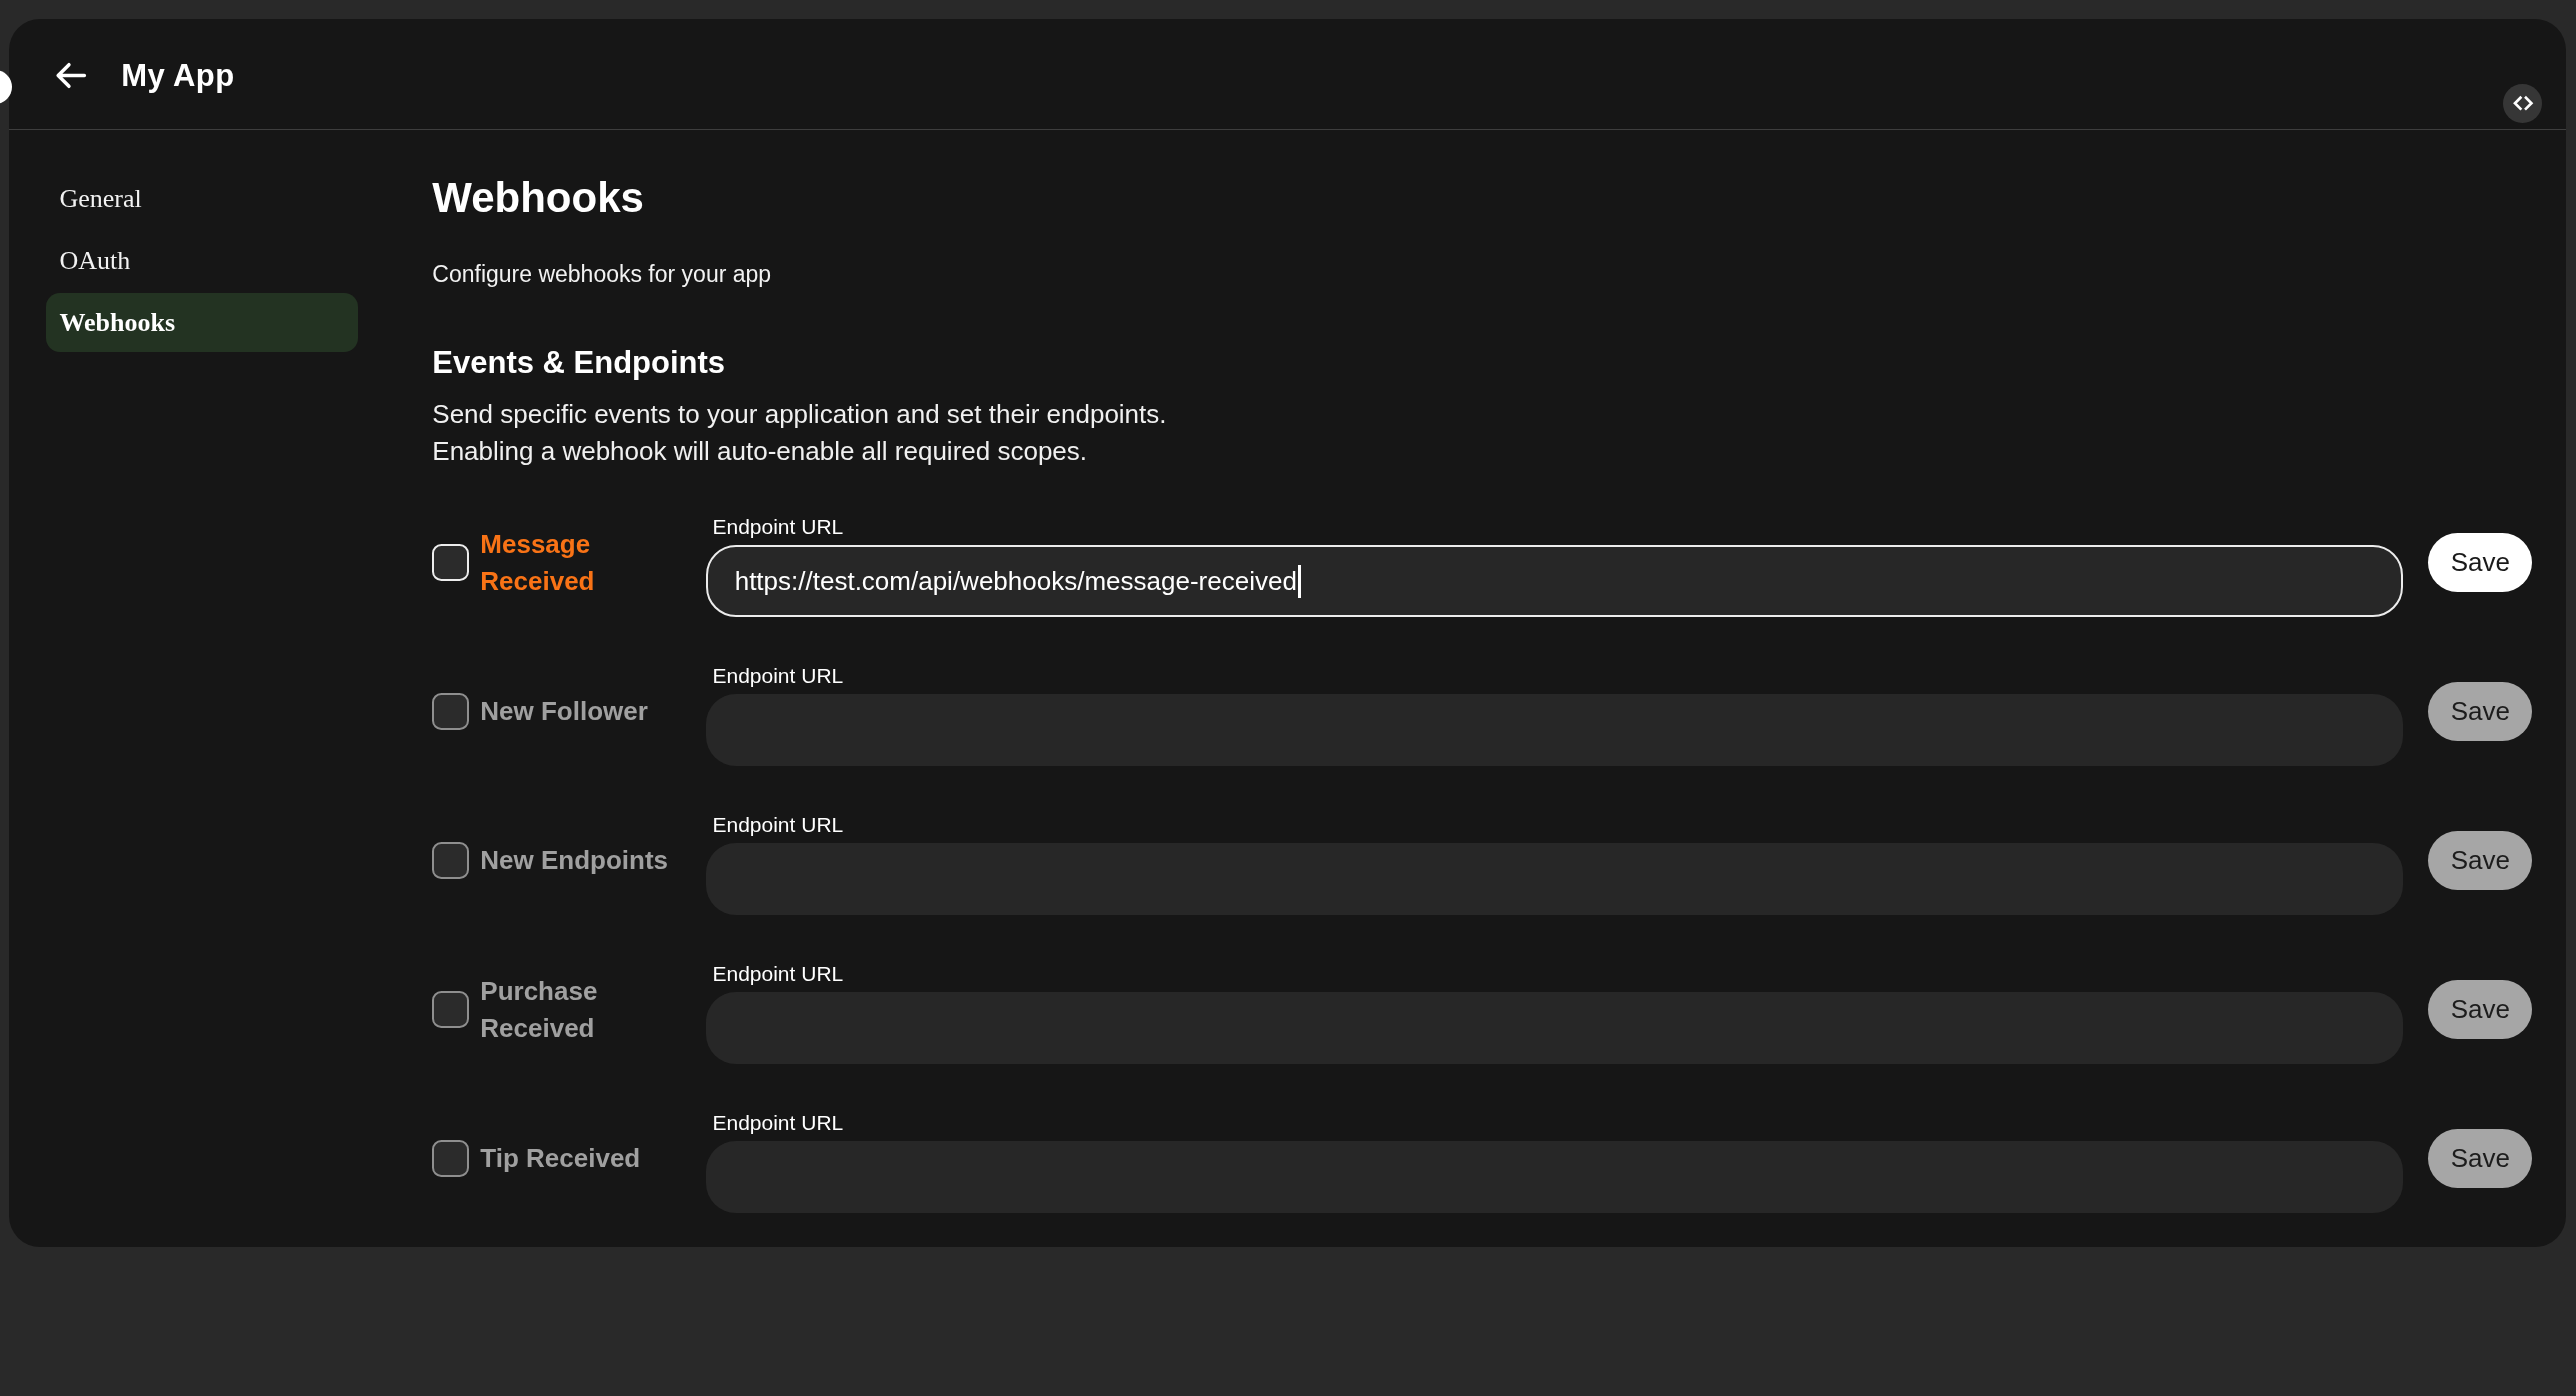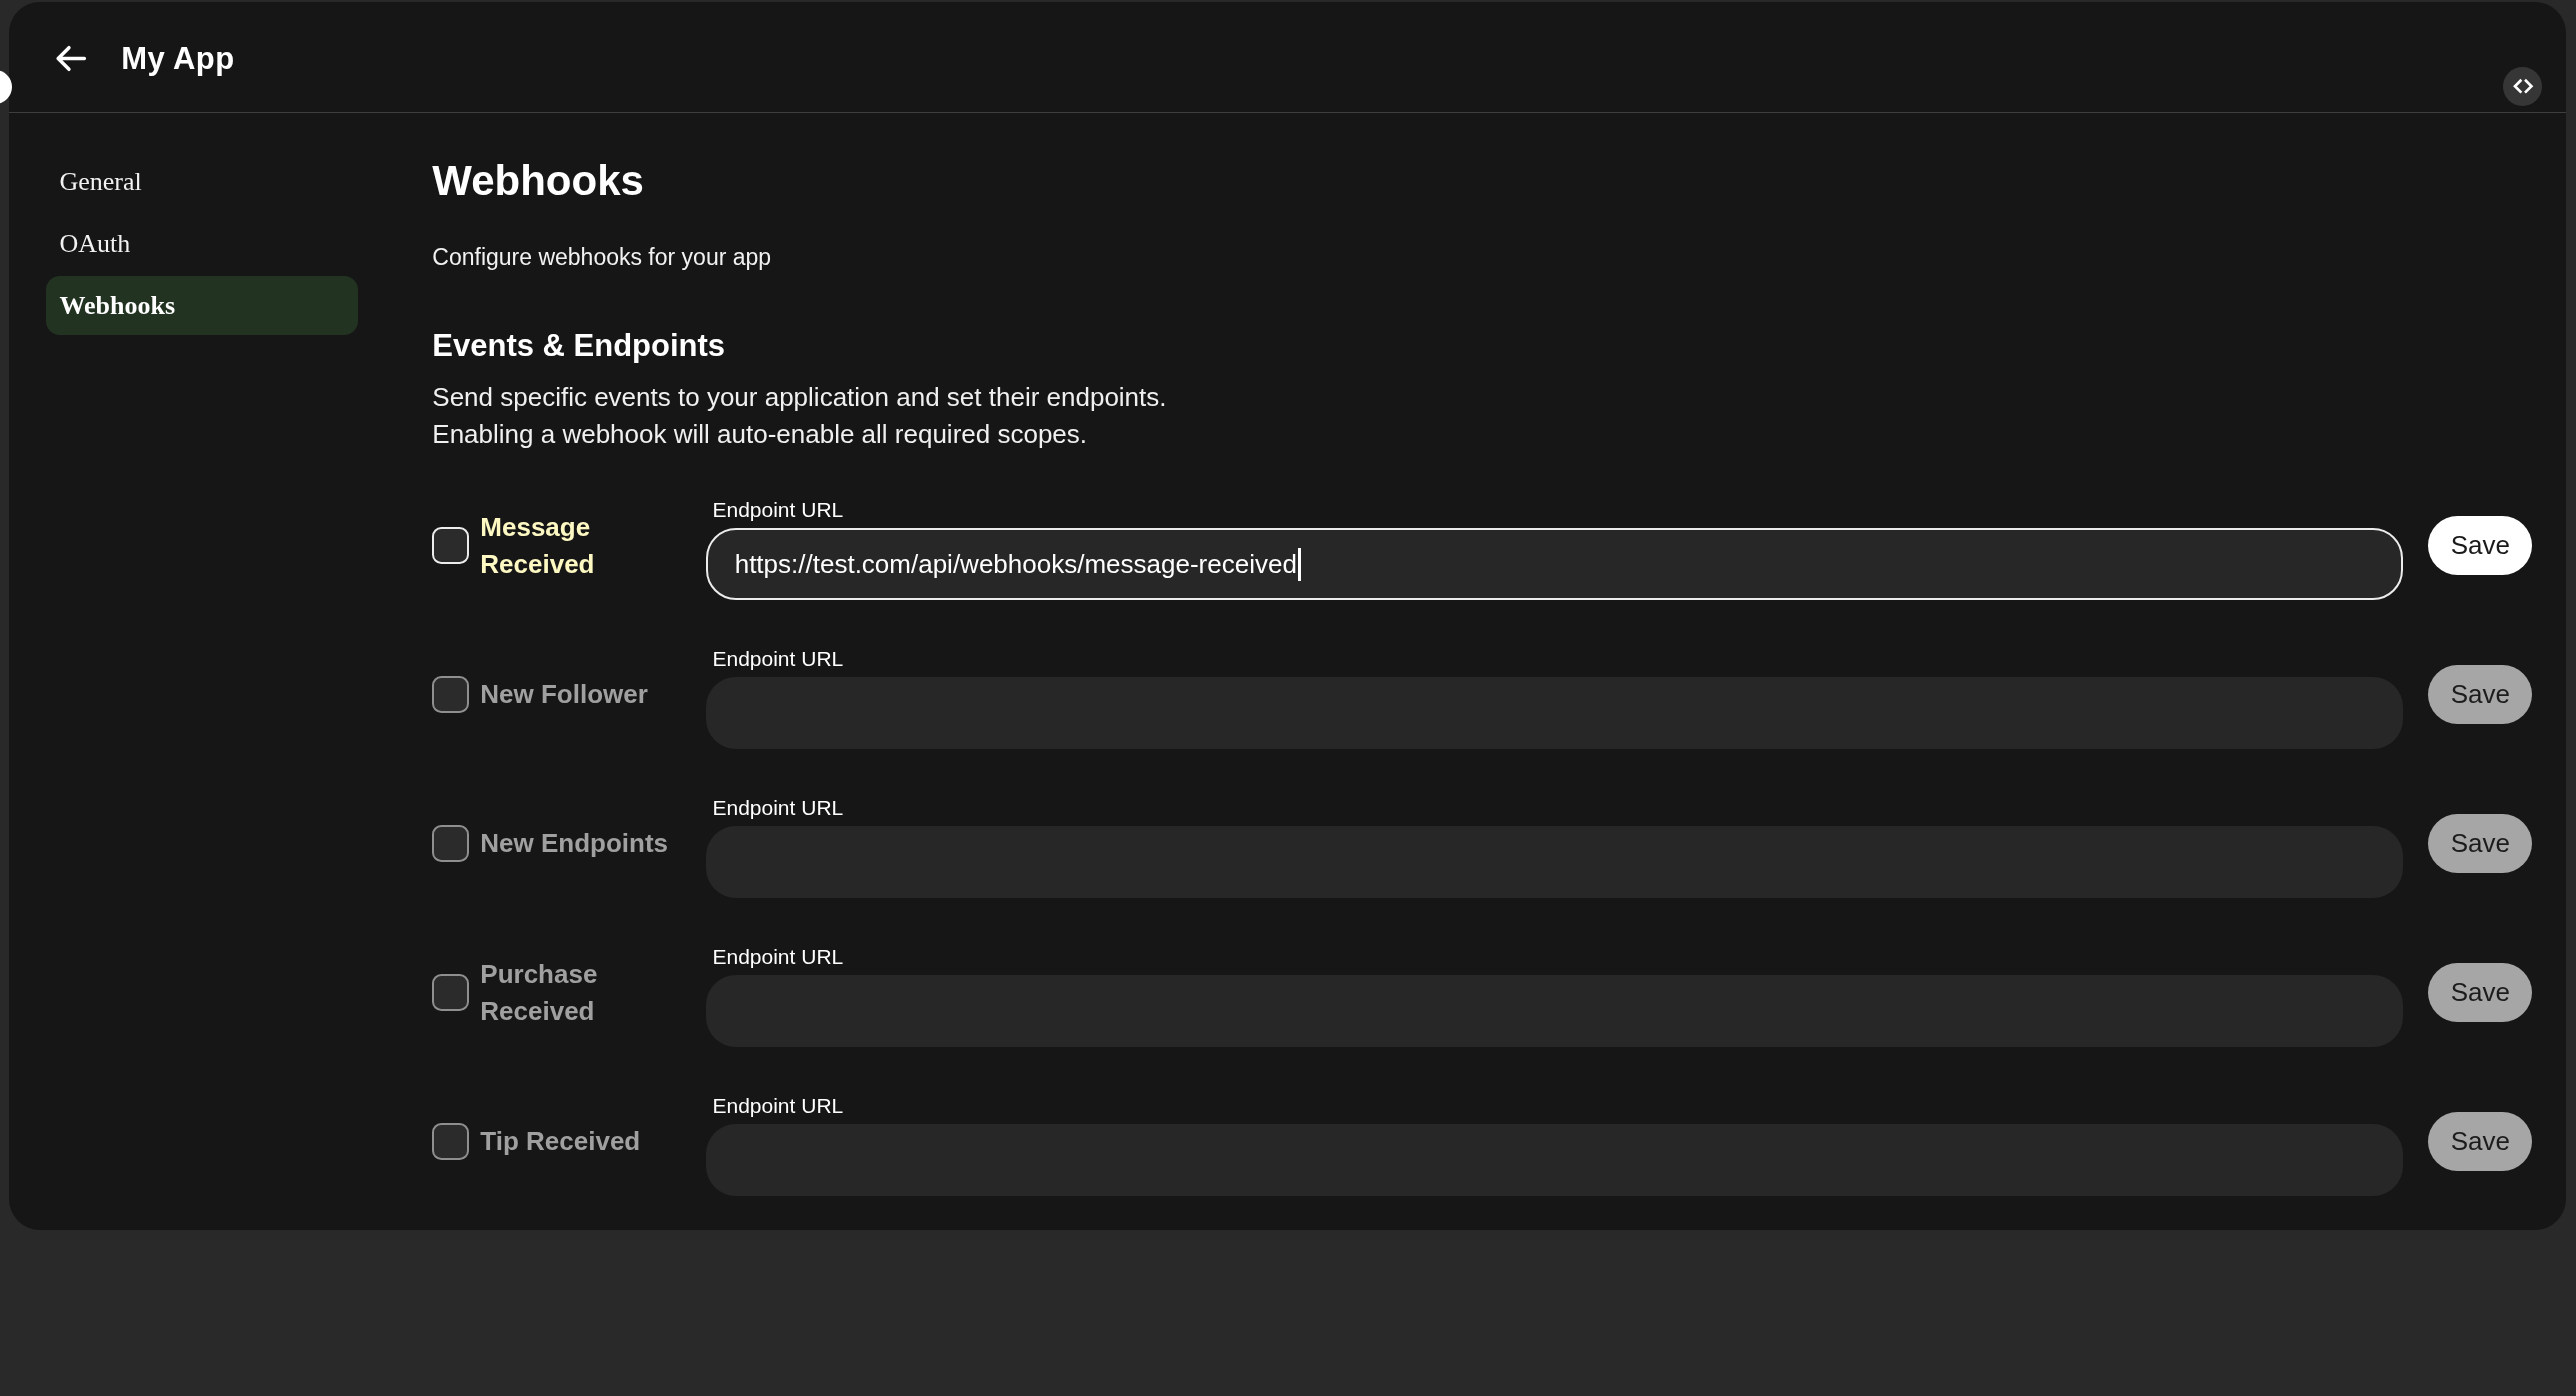--- a/index.html
+++ b/index.html
@@ -7,21 +7,21 @@
     width:2576px;height:1396px;
     background:#292929;
     font-family:"Liberation Sans", sans-serif;
     overflow:hidden;
     position:relative;
   }
   .screen{position:absolute;inset:0;overflow:hidden;}
 
   
   .window{
-    position:absolute;left:9.3px;top:2px;width:2557px;height:1228px;
+    position:absolute;left:9.3px;top:19px;width:2557px;height:1228px;
     background:#161616;border-radius:31px;
   }
 
   
   .app-header{
     position:absolute;left:0;top:0;right:0;height:110px;
     border-bottom:1.6px solid #3e3e3e;
   }
   .back-btn{
     position:absolute;left:39px;top:36px;width:44px;height:40px;
@@ -74,21 +74,21 @@
     display:flex;align-items:center;gap:11px;
   }
   .checkbox{
     width:37px;height:37px;box-sizing:border-box;flex:0 0 37px;
     border:2.3px solid #8f8f8f;border-radius:9.3px;background:#2b2b2b;cursor:pointer;
   }
   .row.active .checkbox{border-color:#ededed;}
   .row-label{
     font-size:26px;line-height:37px;font-weight:600;color:#a0a0a0;max-width:222px;
   }
-  .row.active .row-label{color:#fef9c3;}
+  .row.active .row-label{color:#f97316;}
   .field{grid-column:2;grid-row:1 / span 2;}
   .field-label{
     height:37px;box-sizing:border-box;padding:0 0 6.2px 6.2px;
     display:flex;align-items:flex-end;
     font-size:21px;font-weight:500;color:#ffffff;
   }
   .url-input{
     height:72px;box-sizing:border-box;border-radius:30px;
     background:#272727;border:2.3px solid transparent;
     display:flex;align-items:center;padding:0 26.4px;cursor:text;

